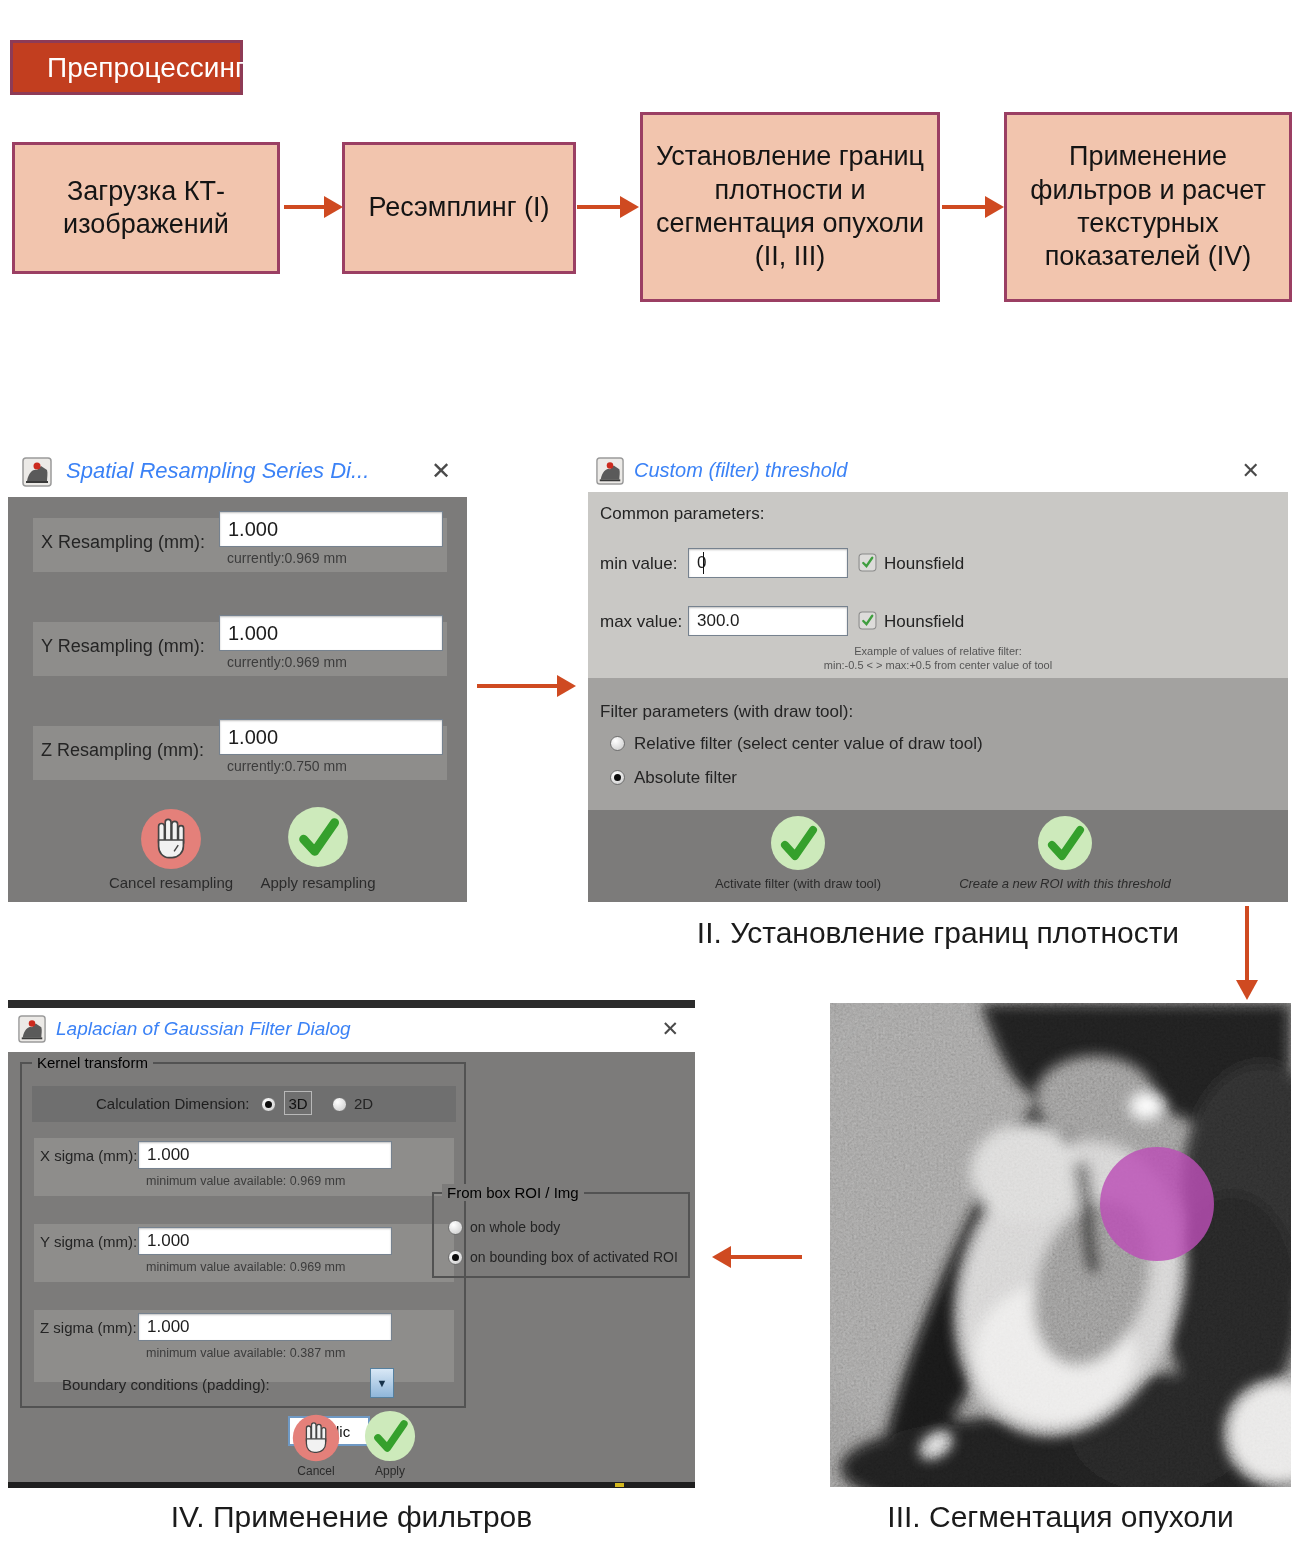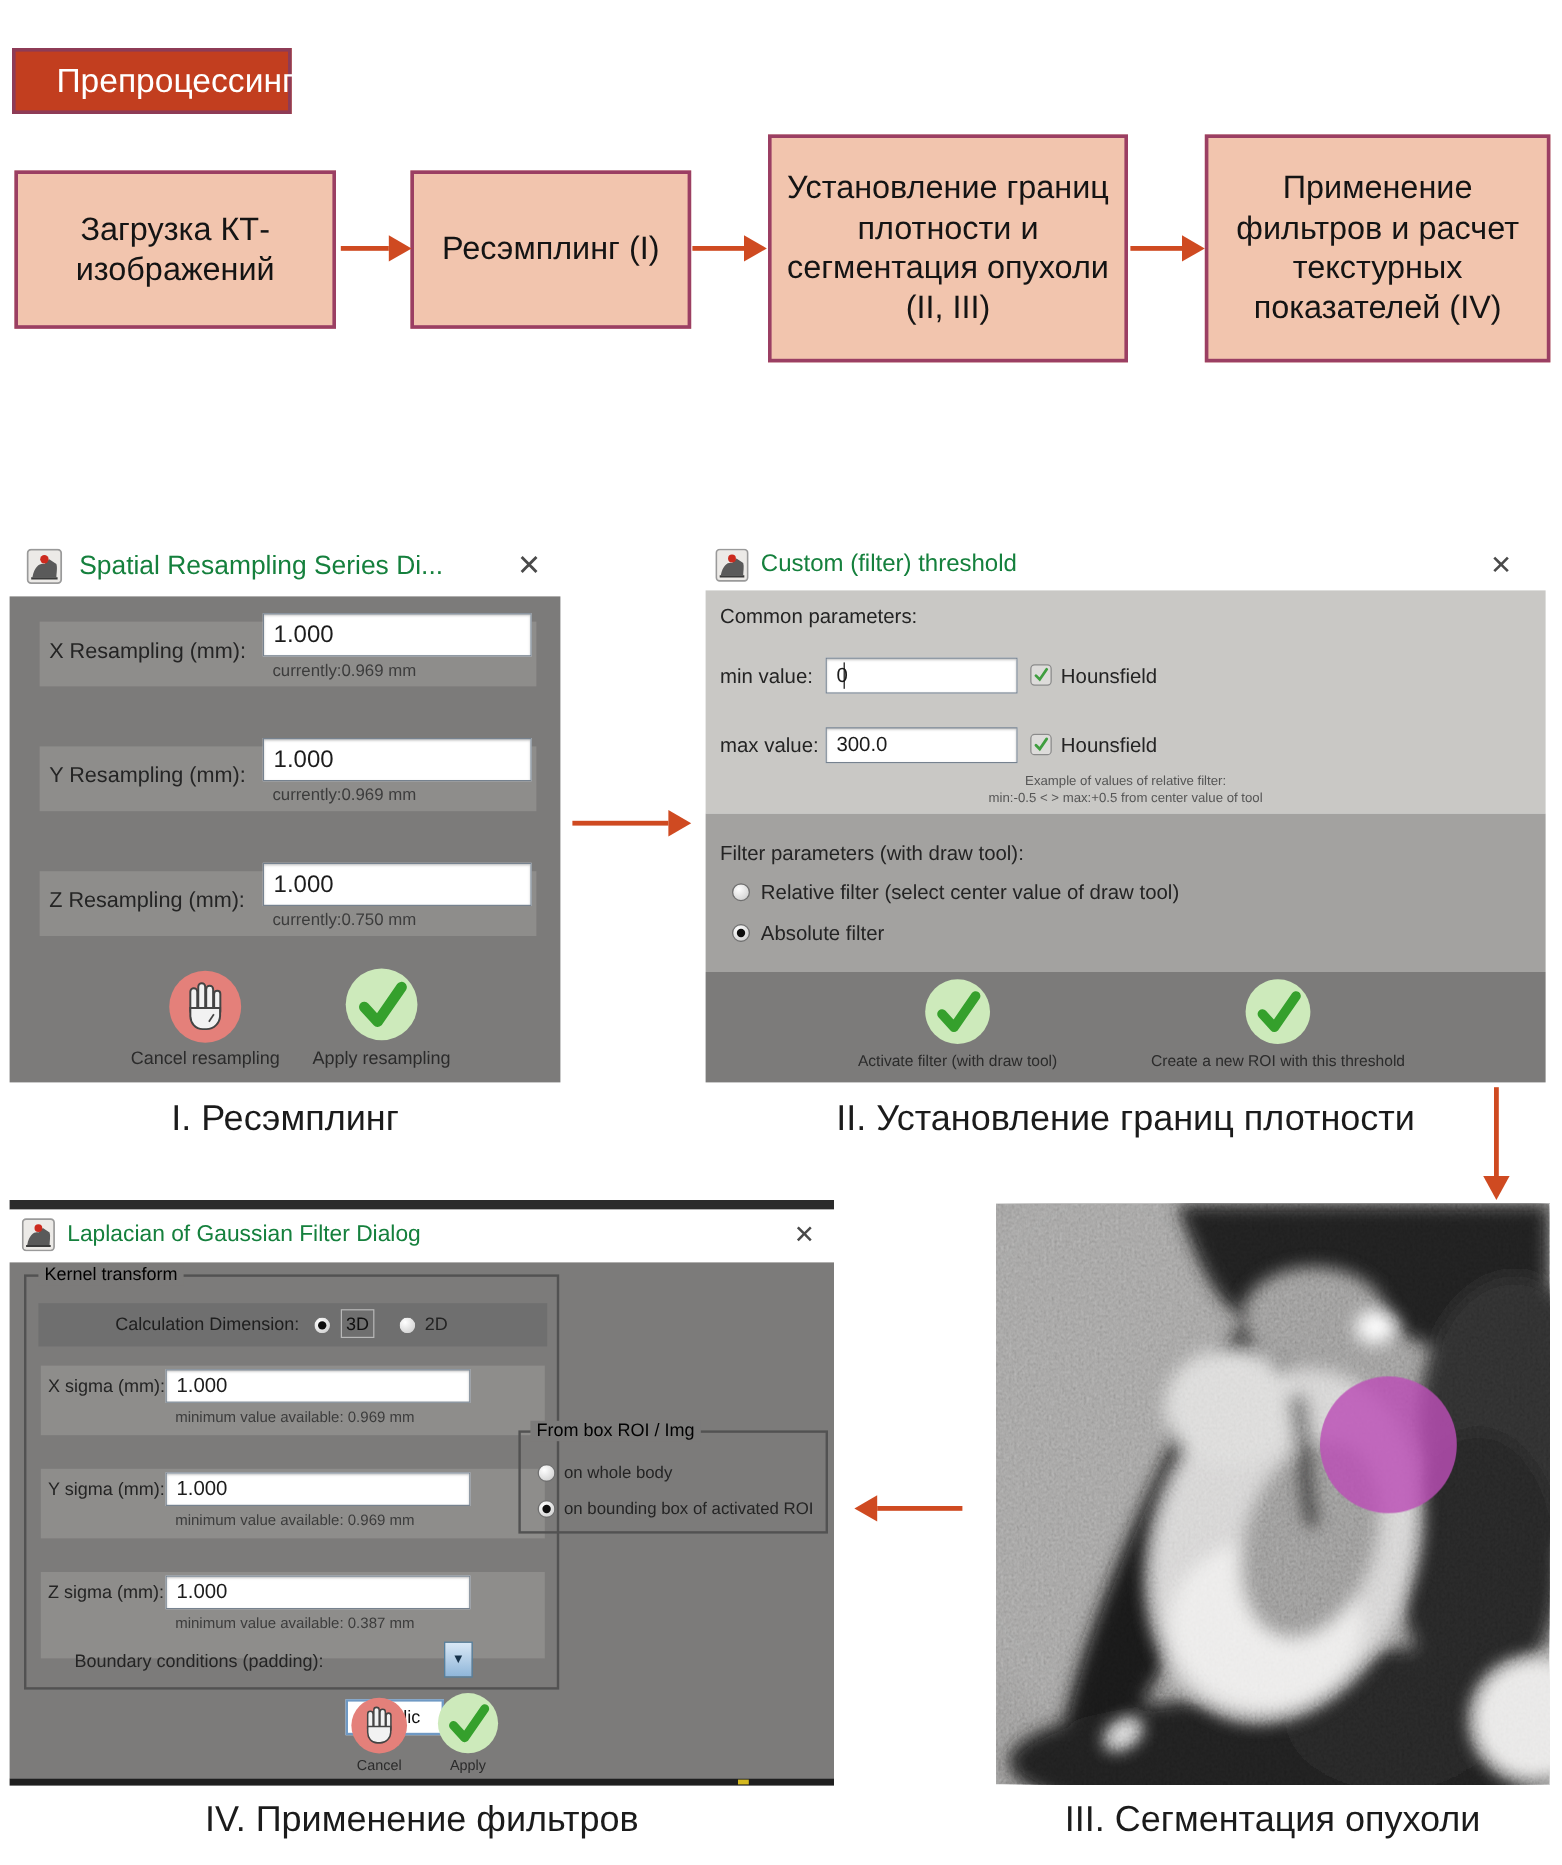--- a/index.html
+++ b/index.html
@@ -21,21 +21,21 @@
   .ahead-r{position:absolute;width:0;height:0;border-top:11px solid transparent;
            border-bottom:11px solid transparent;border-left:19px solid #cf4a21;}
   .ahead-l{position:absolute;width:0;height:0;border-top:11px solid transparent;
            border-bottom:11px solid transparent;border-right:19px solid #cf4a21;}
   .ahead-d{position:absolute;width:0;height:0;border-left:11px solid transparent;
            border-right:11px solid transparent;border-top:20px solid #cf4a21;}
 
   
   .dialog{position:absolute;box-sizing:border-box;}
   .titlebar{position:absolute;left:0;top:0;right:0;background:#fff;}
-  .dtitle{position:absolute;color:#15803d;white-space:nowrap;}
+  .dtitle{position:absolute;color:#3b82f6;white-space:nowrap;font-style:italic;}
   .dclose{position:absolute;color:#4a4a4a;cursor:default;}
   .dbody{position:absolute;left:0;right:0;}
 
   .grayrow{position:absolute;background:#8e8d8b;}
   .rowlabel{position:absolute;color:#242424;}
   .tinput{position:absolute;background:#fff;border:1px solid #76828f;box-sizing:border-box;
           color:#1c1c1c;box-shadow:inset 0 1px 2px rgba(0,0,0,.25);padding:2px 8px;
           font-family:"Liberation Sans",sans-serif;}
   .note{position:absolute;color:#3c3c3c;}
 
@@ -212,25 +212,24 @@
           <path d="M15 30 L25 41 L43 15" stroke="#35a02c" stroke-width="8" fill="none" stroke-linecap="round" stroke-linejoin="round"></path>
         </svg>
       </span>
       <span class="cbtn-label" style="left:90px;top:66px;width:240px;font-size:13px;">Activate filter (with draw tool)</span>
       <span class="cbtn" style="left:449px;top:5px;">
         <svg width="56" height="56" viewBox="0 0 56 56">
           <circle cx="28" cy="28" r="27" fill="#cdeabb"></circle>
           <path d="M15 30 L25 41 L43 15" stroke="#35a02c" stroke-width="8" fill="none" stroke-linecap="round" stroke-linejoin="round"></path>
         </svg>
       </span>
-      <span class="cbtn-label" style="left:337px;top:66px;width:280px;font-size:13px;">Create a new ROI with this threshold</span>
-    </div>
-  </div>
-
-  <div class="caption" style="left:8px;top:916px;width:459px;">I. Ресэмплинг</div>
+      <span class="cbtn-label" style="left:337px;top:66px;width:280px;font-size:13px;font-style:italic;">Create a new ROI with this threshold</span>
+    </div>
+  </div>
+
   <div class="caption" style="left:588px;top:916px;width:700px;">II. Установление границ плотности</div>
 
   <div class="aline" style="left:1245px;top:906px;width:4px;height:74px;"></div>
   <div class="ahead-d" style="left:1236px;top:980px;"></div>
 
   <div class="dialog" style="left:8px;top:1000px;width:687px;height:488px;">
     <div class="abs" style="left:0;top:0;width:687px;height:8px;background:#2b2b2b;"></div>
     <div class="titlebar" style="top:8px;height:44px;">
       <span class="abs" style="left:10px;top:7px;">
         <svg width="28" height="28" viewBox="0 0 30 30">

